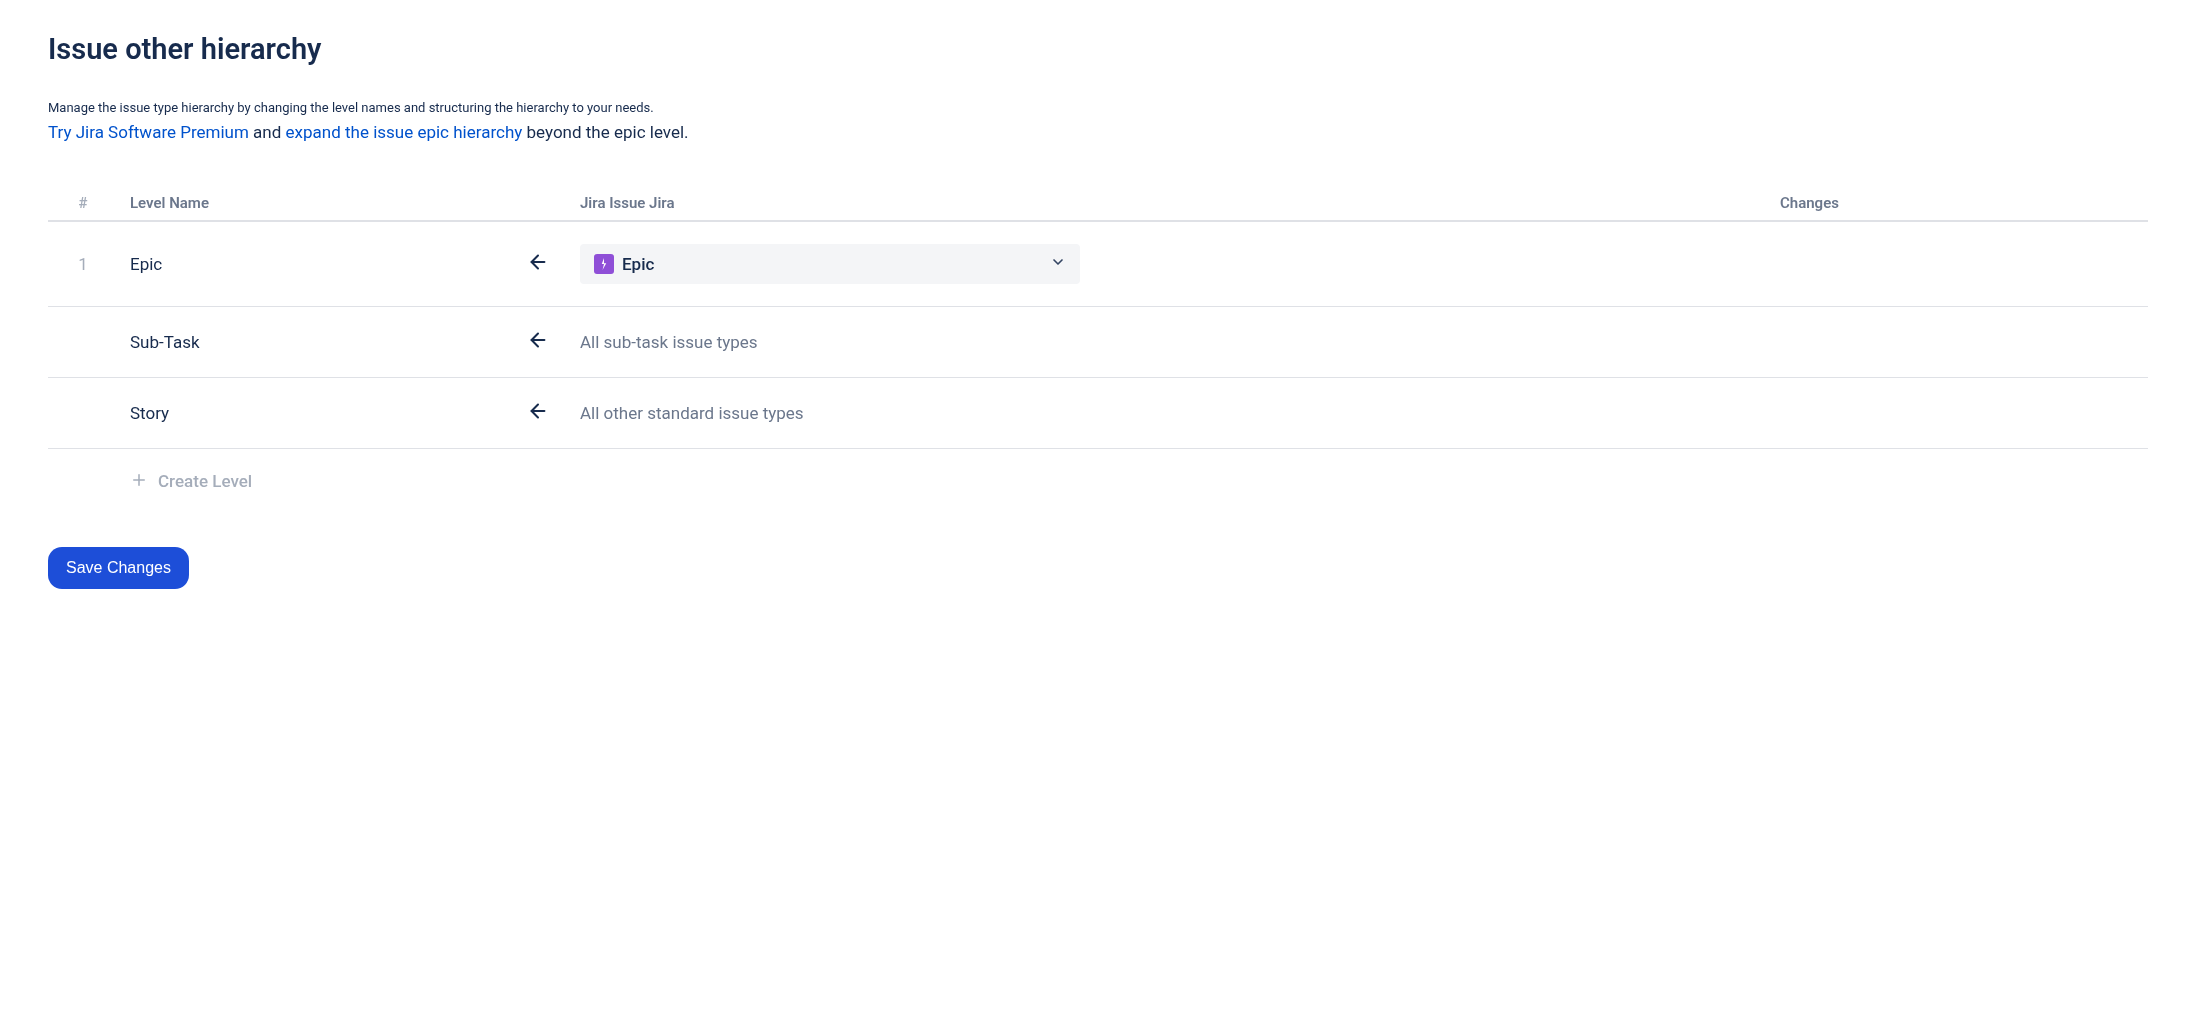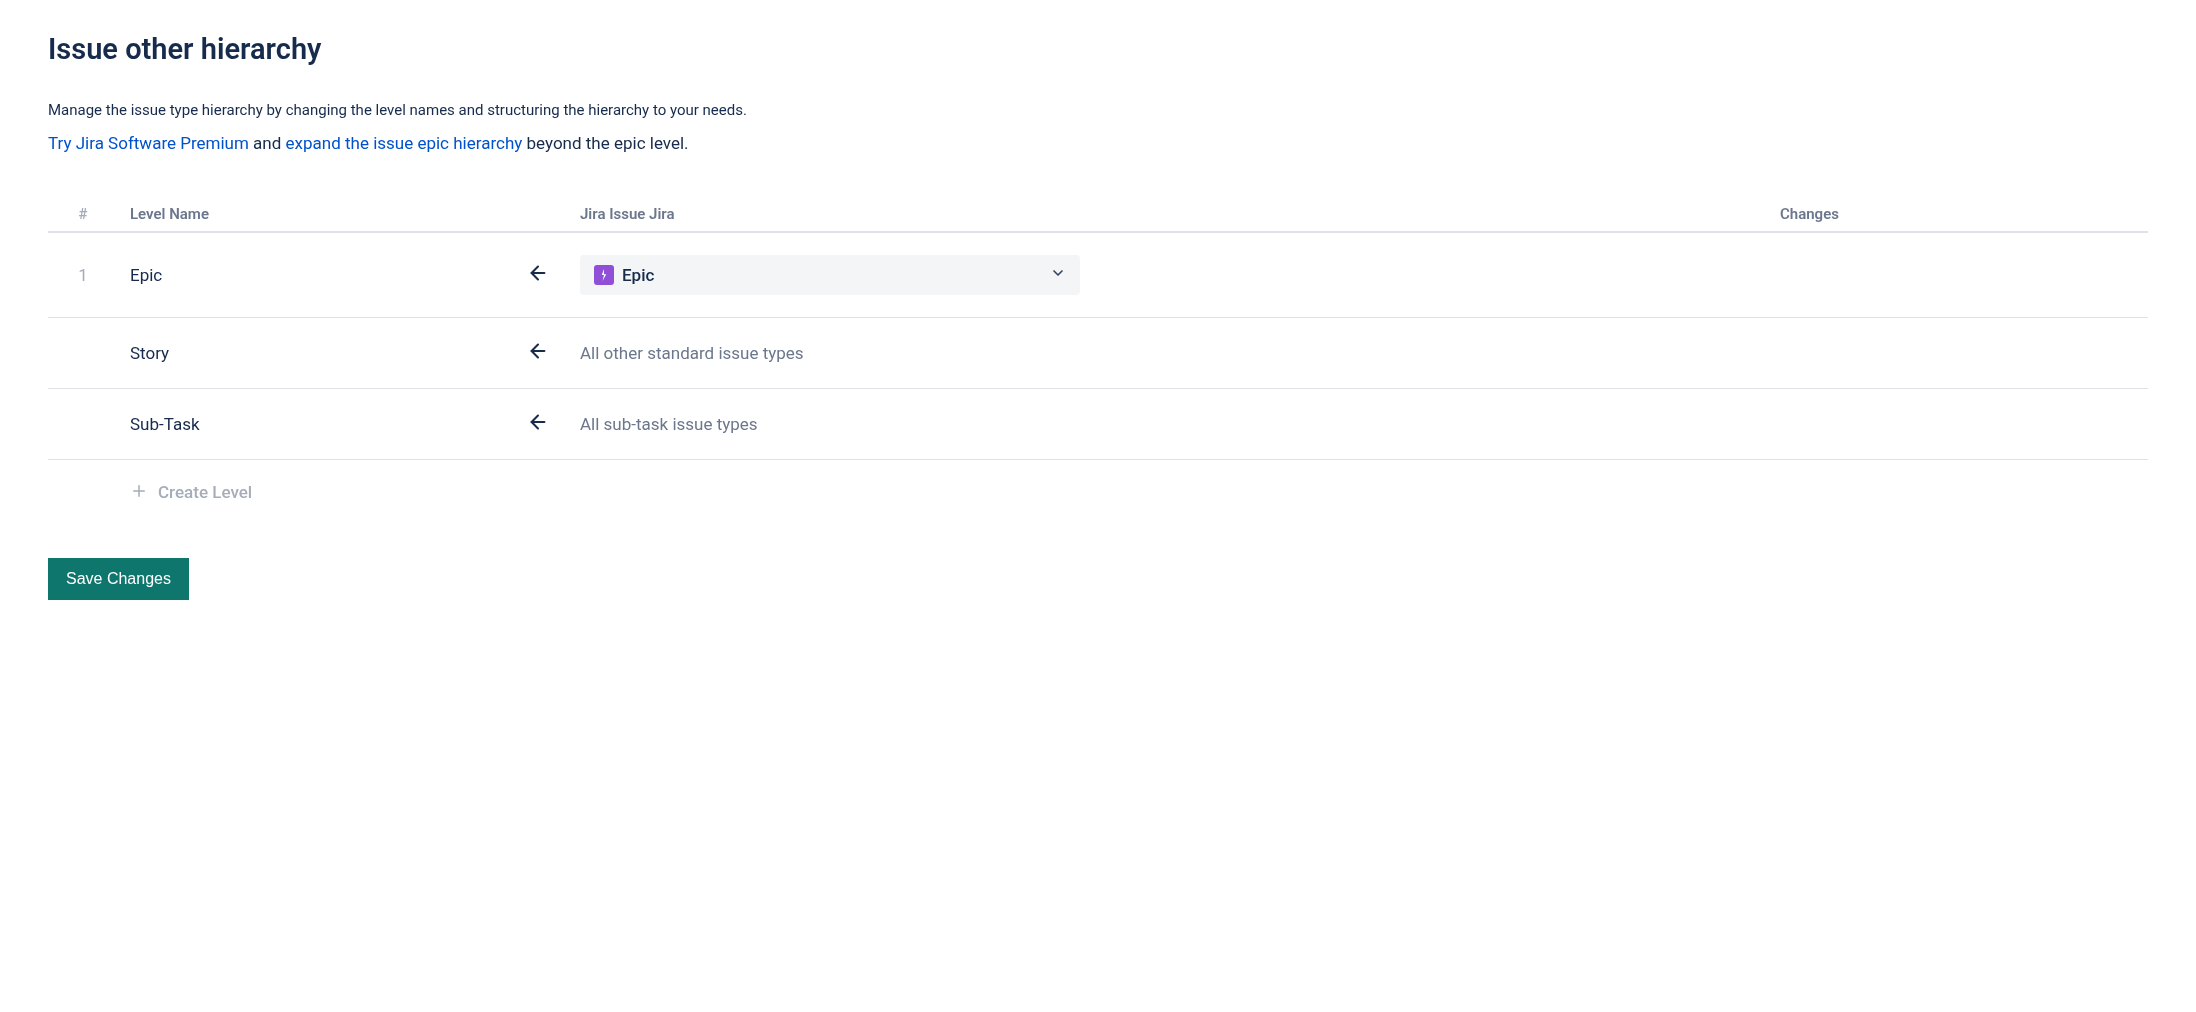--- a/index.html
+++ b/index.html
@@ -13,24 +13,23 @@
       color: #172B4D;
       padding: 32px 48px;
     }
     .page-title {
       font-size: 29px;
       font-weight: 600;
       color: #172B4D;
       margin-bottom: 32px;
     }
     .description {
-      font-size: 15px;
+      font-size: 13px;
       line-height: 1.6;
       color: #172B4D;
-      margin-bottom: 8px;
     }
     .description-line2 {
       font-size: 17px;
       line-height: 1.6;
       color: #172B4D;
       margin-bottom: 40px;
     }
     .link {
       color: #0052CC;
       text-decoration: none;
@@ -125,27 +124,27 @@
       color: #A5ADBA;
       cursor: pointer;
       font-size: 17px;
       font-weight: 500;
     }
     .plus-icon {
       display: inline-flex;
     }
     .save-button {
       margin-top: 32px;
-      background: #0f766e;
+      background: #1d4ed8;
       color: #fff;
       border: none;
       padding: 12px 18px;
       font-size: 16px;
       font-weight: 500;
-      border-radius: 0;
+      border-radius: 14px;
       cursor: pointer;
     }
     tbody tr.no-border {
       border-bottom: none;
     }
   </style>
 </head>
 <body>
 
 
@@ -195,48 +194,48 @@
                 <polyline points="6 9 12 15 18 9"></polyline>
               </svg>
           </span>
         </div>
       </td>
       <td class="col-actions"></td>
     </tr>
 
     <tr>
       <td class="col-num"></td>
+      <td class="col-level-name">Sub-Task</td>
+      <td class="col-arrow">
+        <span class="arrow-icon">
+          <svg width="22" height="22" viewBox="0 0 24 24" fill="none" stroke="currentColor" stroke-width="2.2" stroke-linecap="round" stroke-linejoin="round">
+              <line x1="19" y1="12" x2="5" y2="12"></line>
+              <polyline points="12 19 5 12 12 5"></polyline>
+            </svg>
+        </span>
+      </td>
+      <td class="col-issue-types">
+        <span class="muted-text">All sub-task issue types</span>
+      </td>
+      <td class="col-actions"></td>
+    </tr>
+
+    <tr>
+      <td class="col-num"></td>
       <td class="col-level-name">Story</td>
       <td class="col-arrow">
         <span class="arrow-icon">
           <svg width="22" height="22" viewBox="0 0 24 24" fill="none" stroke="currentColor" stroke-width="2.2" stroke-linecap="round" stroke-linejoin="round">
               <line x1="19" y1="12" x2="5" y2="12"></line>
               <polyline points="12 19 5 12 12 5"></polyline>
             </svg>
         </span>
       </td>
       <td class="col-issue-types">
         <span class="muted-text">All other standard issue types</span>
-      </td>
-      <td class="col-actions"></td>
-    </tr>
-
-    <tr>
-      <td class="col-num"></td>
-      <td class="col-level-name">Sub-Task</td>
-      <td class="col-arrow">
-        <span class="arrow-icon">
-          <svg width="22" height="22" viewBox="0 0 24 24" fill="none" stroke="currentColor" stroke-width="2.2" stroke-linecap="round" stroke-linejoin="round">
-              <line x1="19" y1="12" x2="5" y2="12"></line>
-              <polyline points="12 19 5 12 12 5"></polyline>
-            </svg>
-        </span>
-      </td>
-      <td class="col-issue-types">
-        <span class="muted-text">All sub-task issue types</span>
       </td>
       <td class="col-actions"></td>
     </tr>
 
     <tr class="no-border create-level-row">
       <td class="col-num"></td>
       <td colspan="4">
         <span class="create-level-btn">
           <span class="plus-icon">
             <svg width="18" height="18" viewBox="0 0 24 24" fill="none" stroke="currentColor" stroke-width="2" stroke-linecap="round">

